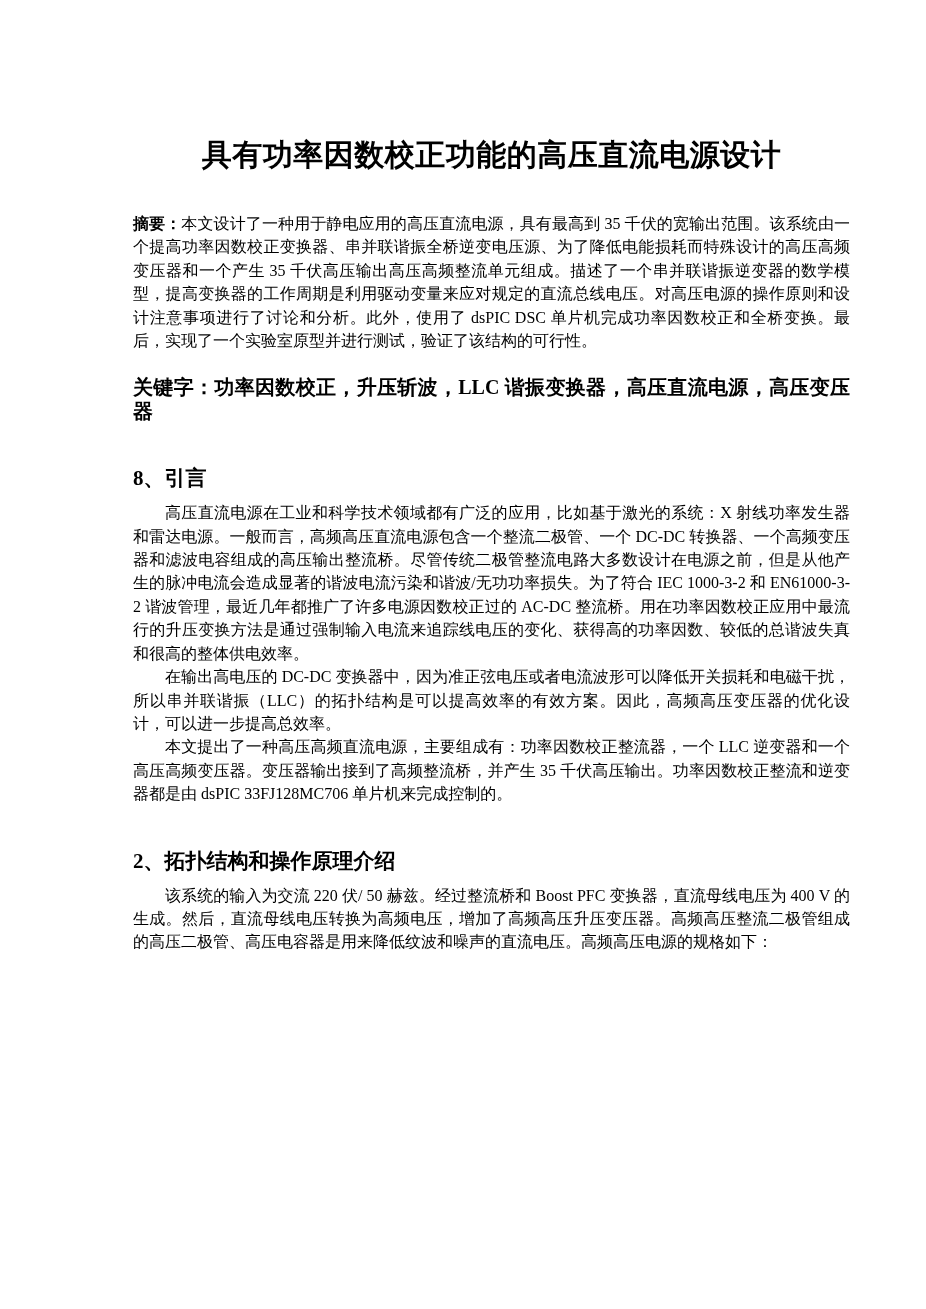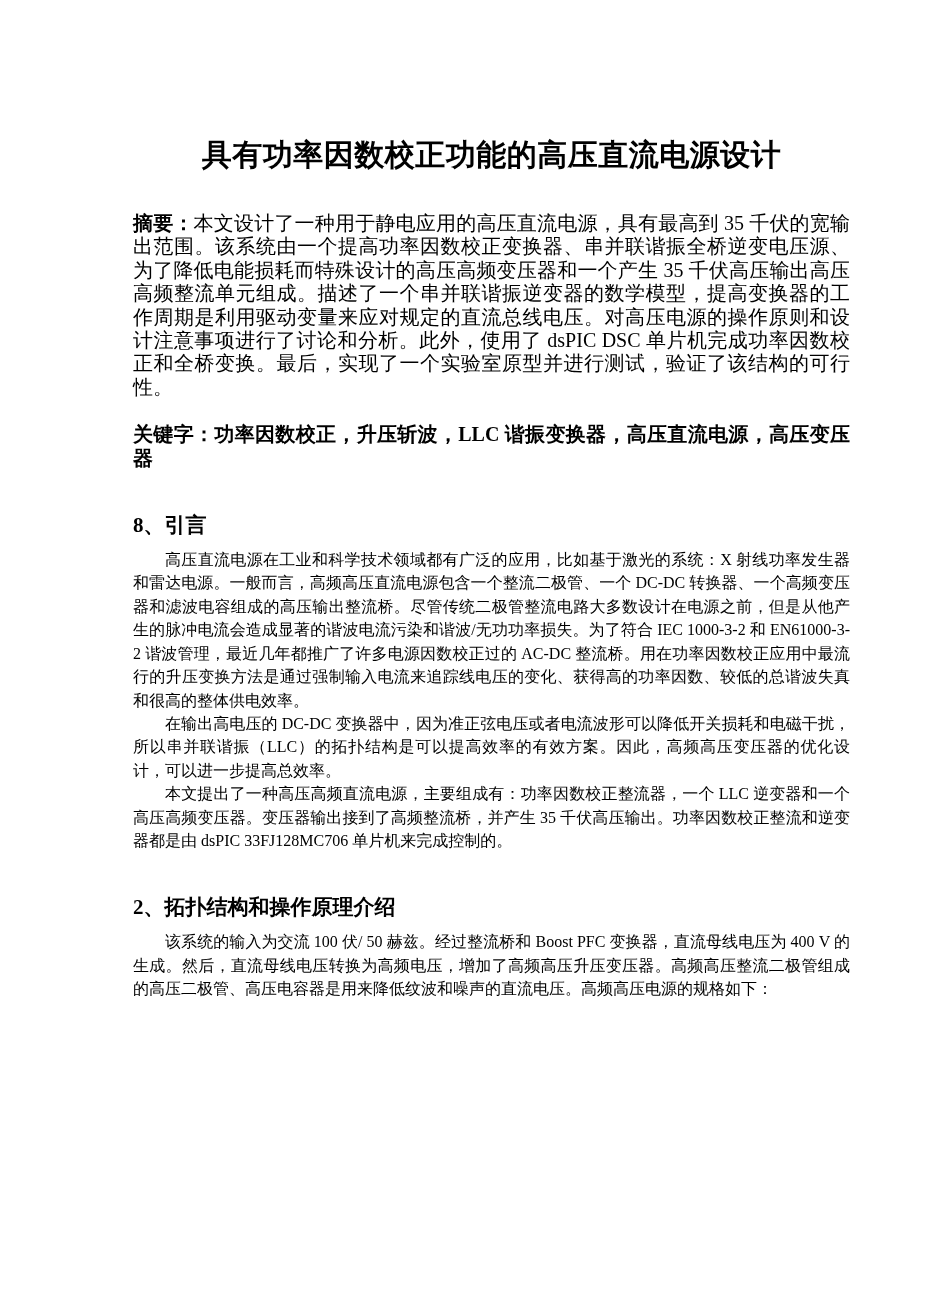--- a/index.html
+++ b/index.html
@@ -22,21 +22,21 @@
   .doc-title {
     margin: 0;
     font-size: 30px;
     font-weight: bold;
     line-height: 40px;
     text-align: center;
     letter-spacing: 0.5px;
   }
   .abstract-para {
     margin: 37px 0 0 0;
-    font-size: 20px;
+    font-size: 16px;
     line-height: 23.4px;
     text-align: justify;
     text-justify: inter-ideograph;
   }
   .abstract-label {
     font-weight: bold;
   }
   .keywords-line {
     margin: 24px 0 0 0;
     font-size: 20px;
@@ -77,16 +77,16 @@
 
   <div class="sec-body">
     <p class="body-para">高压直流电源在工业和科学技术领域都有广泛的应用，比如基于激光的系统：X 射线功率发生器和雷达电源。一般而言，高频高压直流电源包含一个整流二极管、一个 DC-DC 转换器、一个高频变压器和滤波电容组成的高压输出整流桥。尽管传统二极管整流电路大多数设计在电源之前，但是从他产生的脉冲电流会造成显著的谐波电流污染和谐波/无功功率损失。为了符合 IEC 1000-3-2 和 EN61000-3-2 谐波管理，最近几年都推广了许多电源因数校正过的 AC-DC 整流桥。用在功率因数校正应用中最流行的升压变换方法是通过强制输入电流来追踪线电压的变化、获得高的功率因数、较低的总谐波失真和很高的整体供电效率。</p>
     <p class="body-para">在输出高电压的 DC-DC 变换器中，因为准正弦电压或者电流波形可以降低开关损耗和电磁干扰，所以串并联谐振（LLC）的拓扑结构是可以提高效率的有效方案。因此，高频高压变压器的优化设计，可以进一步提高总效率。</p>
     <p class="body-para">本文提出了一种高压高频直流电源，主要组成有：功率因数校正整流器，一个 LLC 逆变器和一个高压高频变压器。变压器输出接到了高频整流桥，并产生 35 千伏高压输出。功率因数校正整流和逆变器都是由 dsPIC 33FJ128MC706 单片机来完成控制的。</p>
   </div>
 
   <h2 class="sec-heading">2、拓扑结构和操作原理介绍</h2>
 
   <div class="sec-body">
-    <p class="body-para">该系统的输入为交流 100 伏/ 50 赫兹。经过整流桥和 Boost PFC 变换器，直流母线电压为 400 V 的生成。然后，直流母线电压转换为高频电压，增加了高频高压升压变压器。高频高压整流二极管组成的高压二极管、高压电容器是用来降低纹波和噪声的直流电压。高频高压电源的规格如下：</p>
+    <p class="body-para">该系统的输入为交流 220 伏/ 50 赫兹。经过整流桥和 Boost PFC 变换器，直流母线电压为 400 V 的生成。然后，直流母线电压转换为高频电压，增加了高频高压升压变压器。高频高压整流二极管组成的高压二极管、高压电容器是用来降低纹波和噪声的直流电压。高频高压电源的规格如下：</p>
   </div>
 
 </div>
 
 </body></html>

